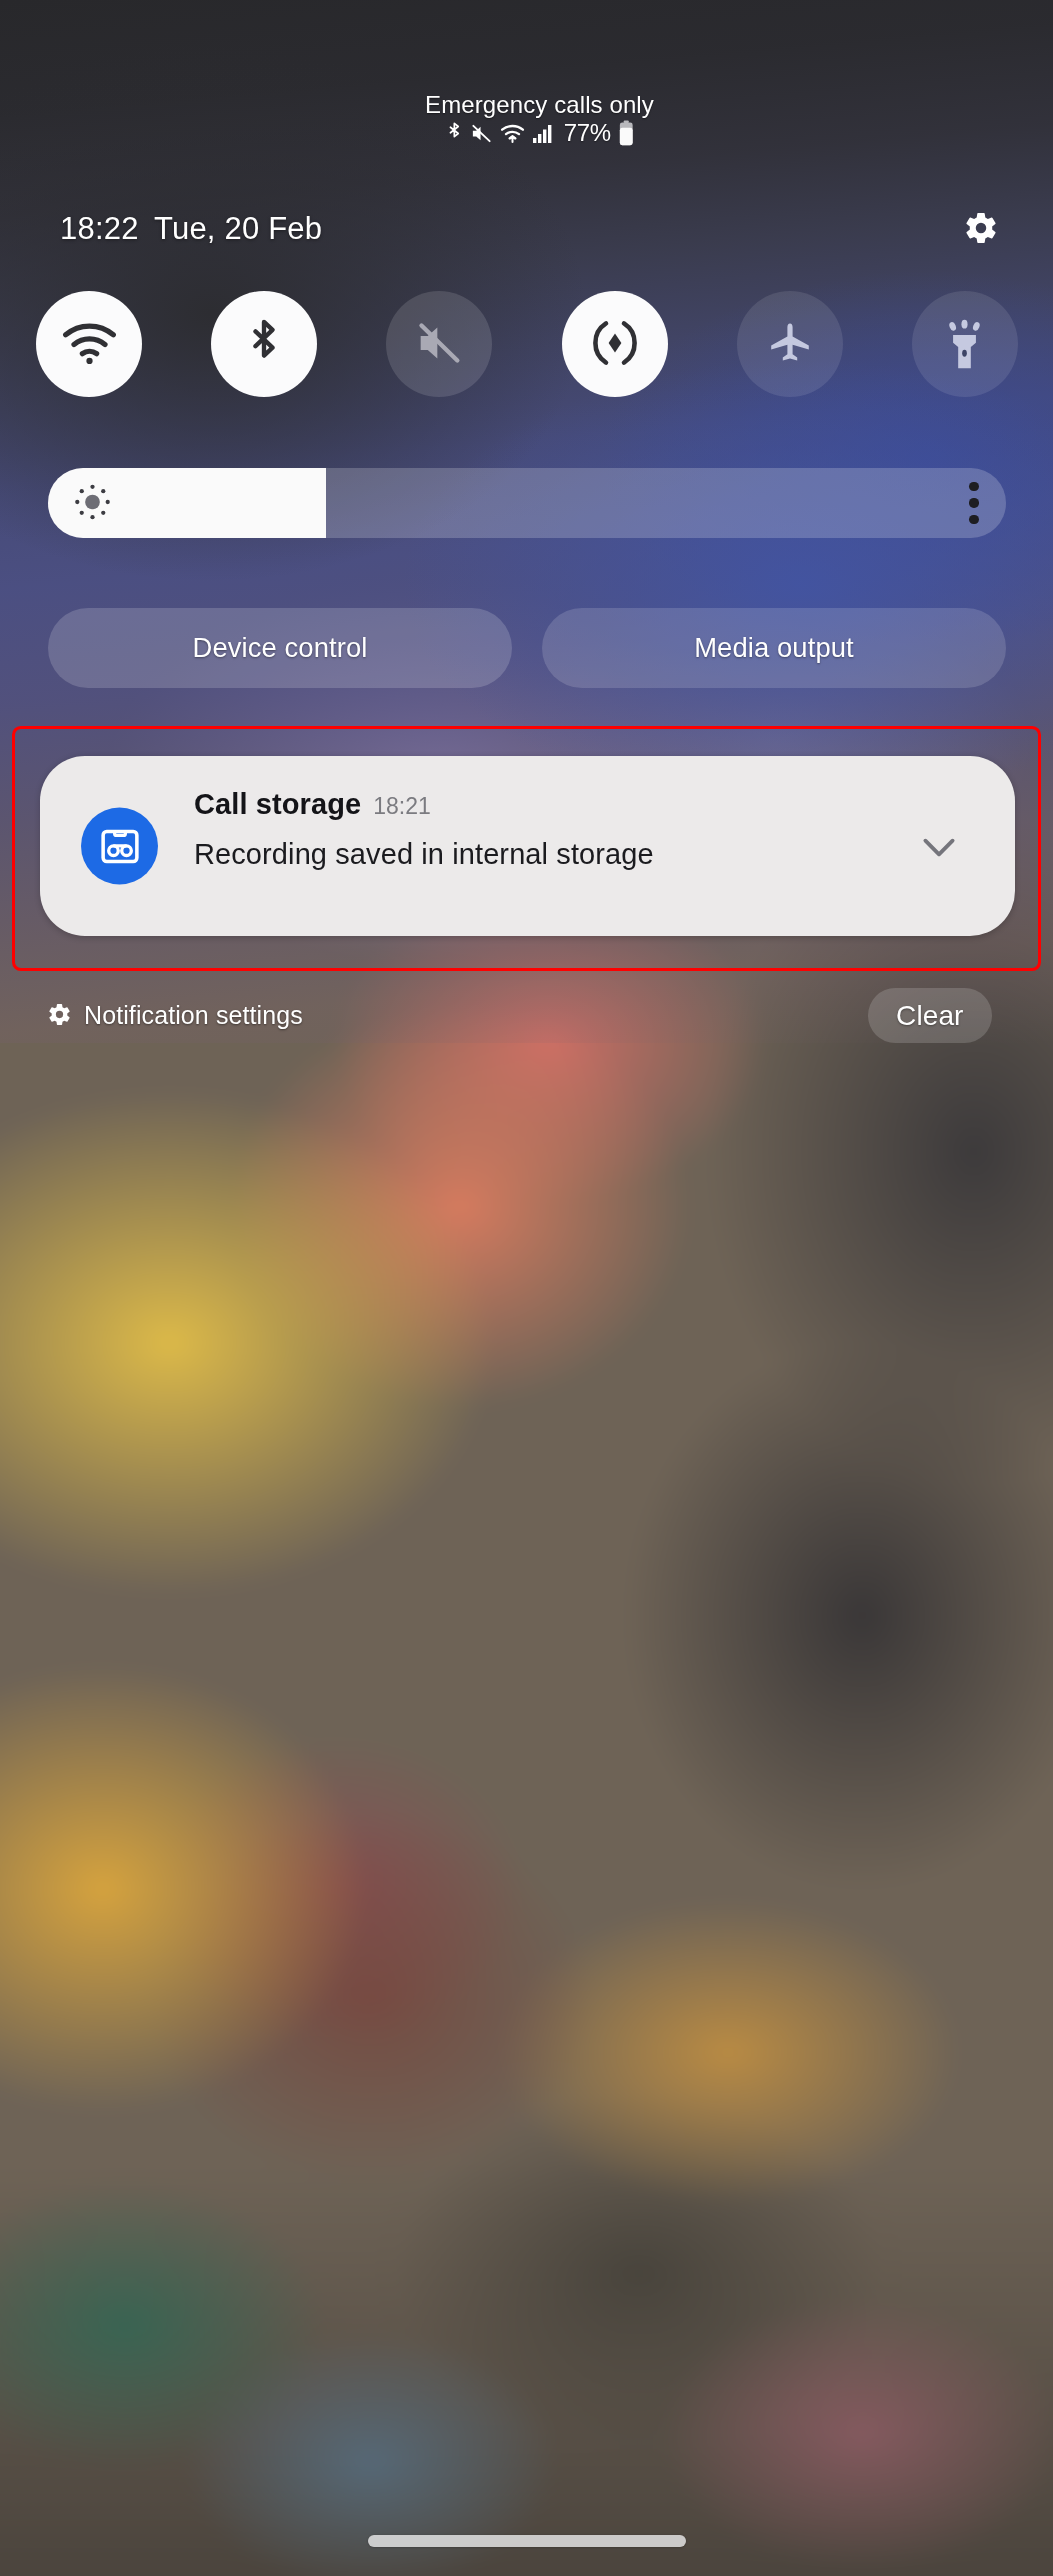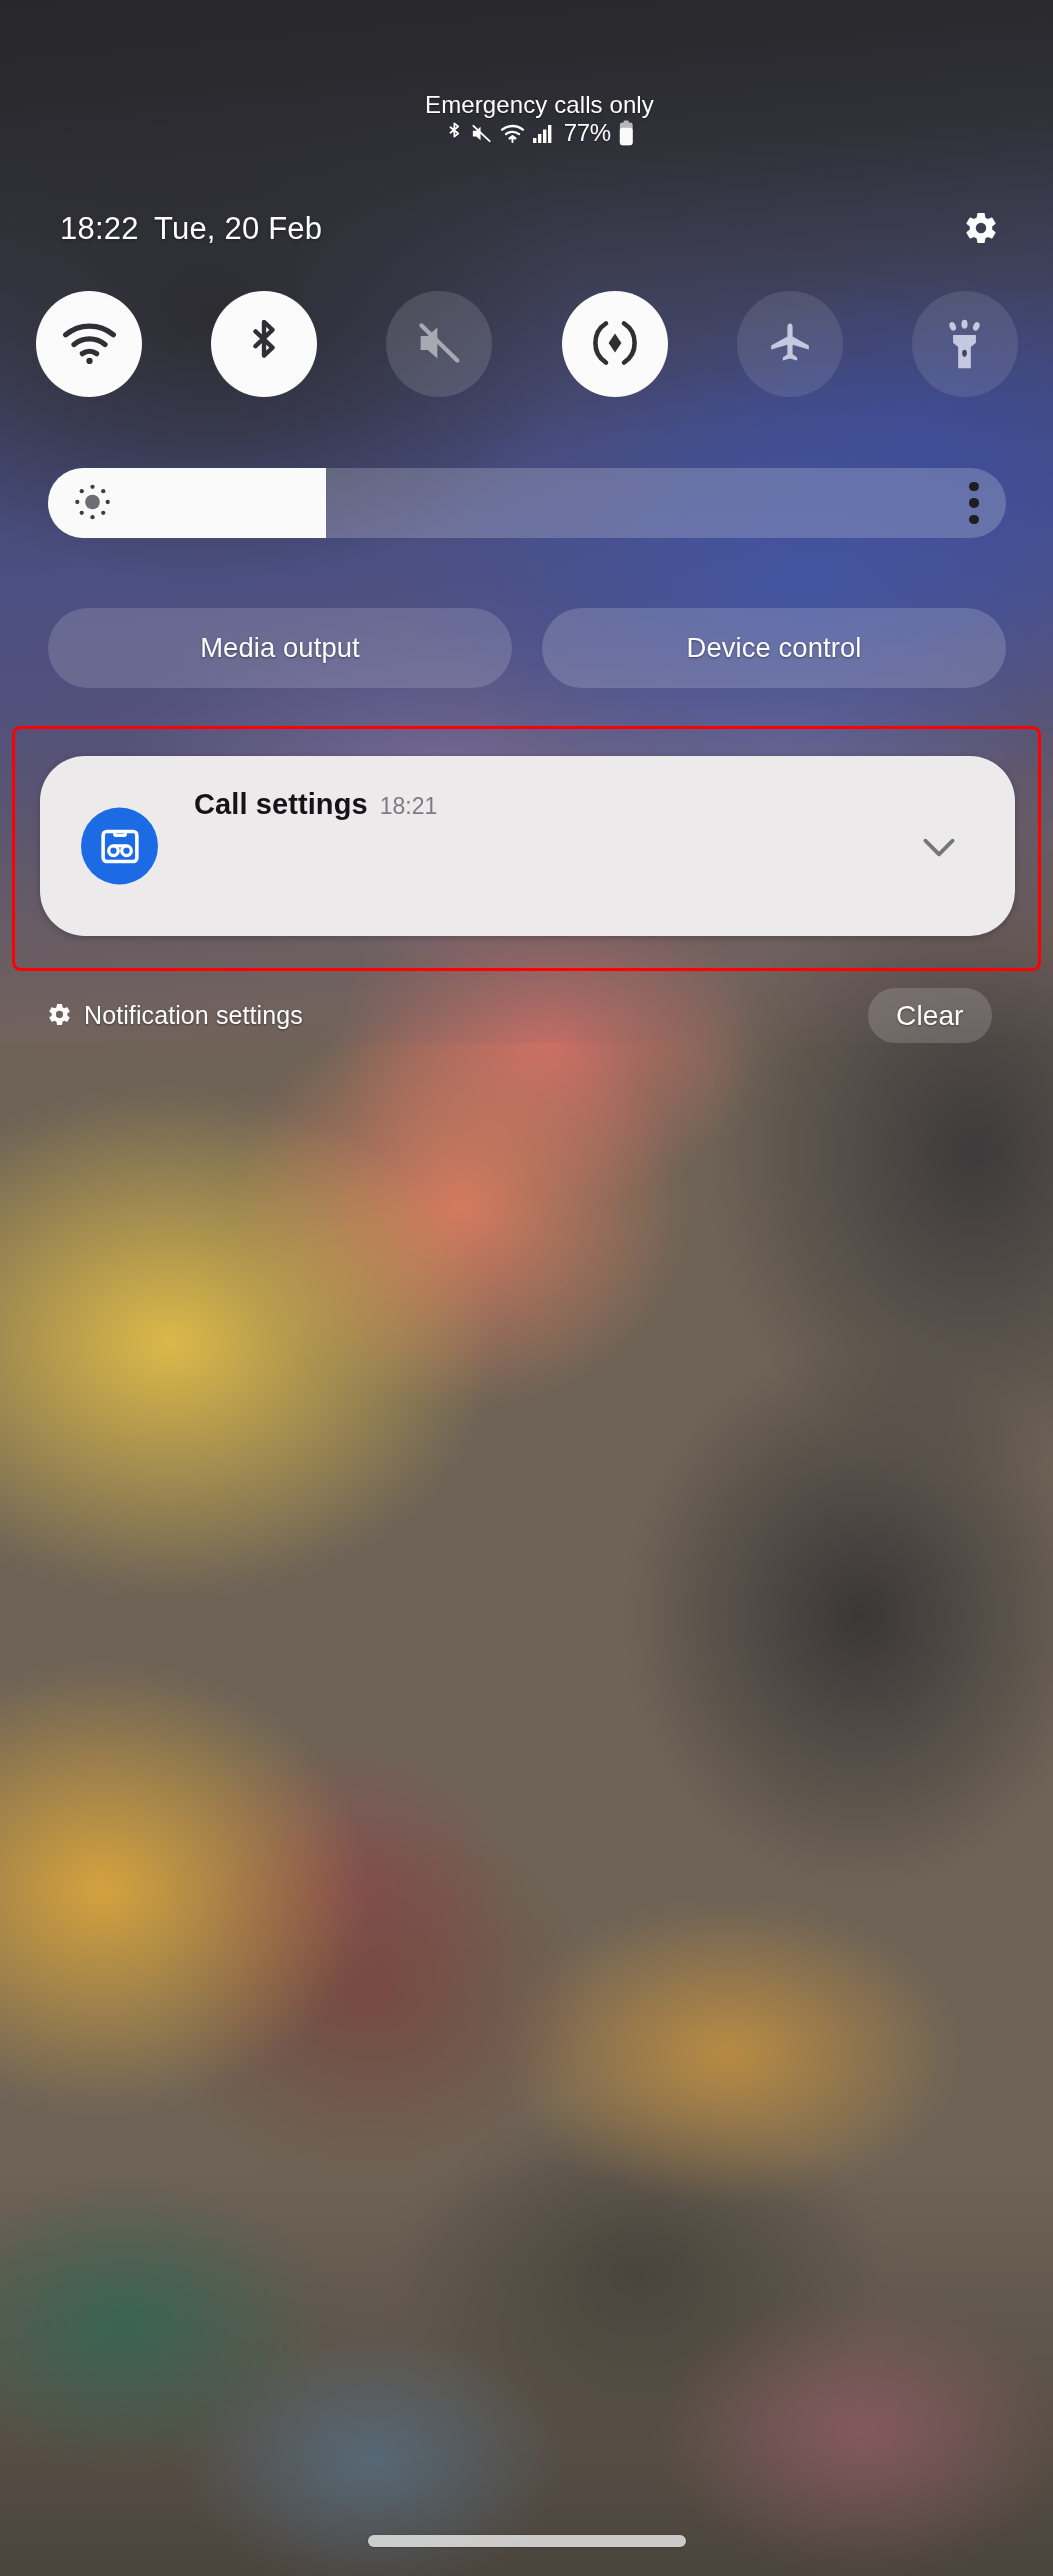--- a/index.html
+++ b/index.html
@@ -374,39 +374,40 @@
       </svg>
     </span>
     <span id="brightness-menu">
       <span></span>
         <span></span>
         <span></span>
     </span>
   </div>
 
   <div id="pill-row">
+    <div class="pill-btn" id="device-control-btn">Device control</div>
     <div class="pill-btn" id="media-output-btn">Media output</div>
-    <div class="pill-btn" id="device-control-btn">Device control</div>
   </div>
 
   <div id="notification-card">
     <div id="notif-icon-wrap">
       <svg width="46" height="46" viewBox="0 0 24 24">
         <rect x="3.2" y="4.2" width="17.6" height="15.6" rx="1.9" fill="none" stroke="#fff" stroke-width="1.85"></rect>
         <path d="M9.2 4.2v1.1a.9.9 0 0 0 .9.9h3.8a.9.9 0 0 0 .9-.9V4.2" fill="none" stroke="#fff" stroke-width="1.7" stroke-linejoin="round"></path>
         <circle cx="8.6" cy="14.2" r="2.5" fill="none" stroke="#fff" stroke-width="1.75"></circle>
         <circle cx="15.4" cy="14.2" r="2.5" fill="none" stroke="#fff" stroke-width="1.75"></circle>
         <line x1="8.6" y1="11.7" x2="15.4" y2="11.7" stroke="#fff" stroke-width="1.75"></line>
       </svg>
     </div>
     <div id="notif-body">
       <div id="notif-titleline">
-        <span id="notif-title">Call settings</span>
+        <span id="notif-title">Call storage</span>
         <span id="notif-time">18:21</span>
       </div>
+      <div id="notif-text">Recording saved in internal storage</div>
     </div>
     <span id="notif-expand">
       <svg width="34" height="21" viewBox="0 0 30 18">
         <path d="M3 3l12 12L27 3" fill="none" stroke="#75757c" stroke-width="3.4" stroke-linecap="round" stroke-linejoin="round"></path>
       </svg>
     </span>
   </div>
 
   <div id="highlight-box"></div>
 

